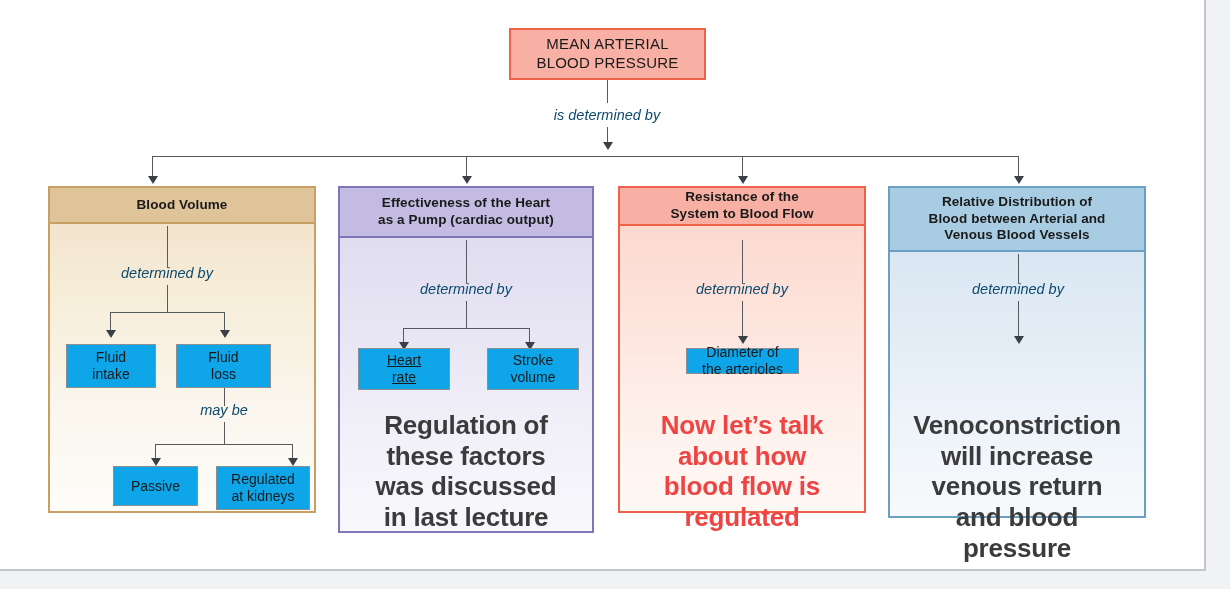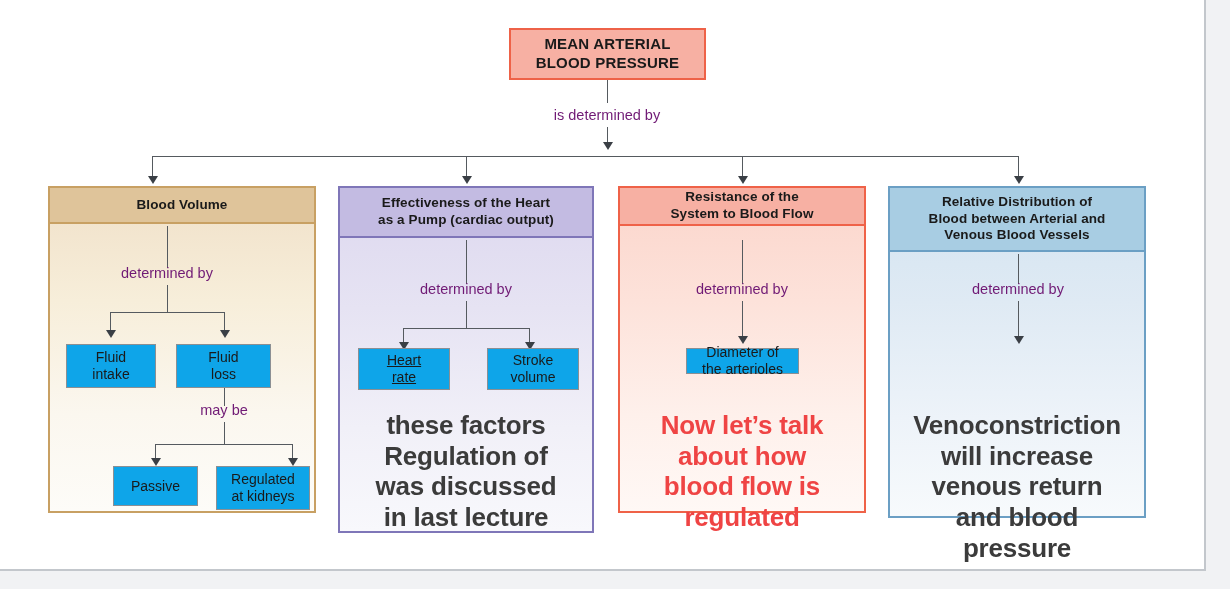--- a/index.html
+++ b/index.html
@@ -36,30 +36,31 @@
     height: 52px;
     background: #f7b0a3;
     border: 2px solid #ee6248;
     box-sizing: border-box;
     display: flex;
     flex-direction: column;
     align-items: center;
     justify-content: center;
     color: #1a1a1a;
     font-size: 15px;
-    font-weight: bold;
+    font-weight: normal;
     letter-spacing: 0.2px;
     line-height: 1.25;
     text-align: center;
   }
 
   .conn-label {
     position: absolute;
+    font-style: italic;
     font-size: 14.5px;
-    color: #701a75;
+    color: #0c4a6e;
     white-space: nowrap;
     text-align: center;
   }
 
   
   .vline {
     position: absolute;
     width: 1px;
     background: #555a5f;
   }
@@ -260,22 +261,22 @@
   <div class="leaf" style="left:358px; top:348px; width:92px; height:42px;text-decoration:underline;">
     <span>Heart</span>
     <span>rate</span>
   </div>
   <div class="leaf" style="left:487px; top:348px; width:92px; height:42px;">
     <span>Stroke</span>
     <span>volume</span>
   </div>
 
   <div class="overlay-note note-dark" style="left:338px; top:410px; width:256px;">
+    <div>Regulation of</div>
     <div>these factors</div>
-    <div>Regulation of</div>
     <div>was discussed</div>
     <div>in last lecture</div>
   </div>
 
   <div class="column" id="col-resistance">
     <div class="col-head">
       <span>Resistance of the</span>
       <span>System to Blood Flow</span>
     </div>
   </div>

